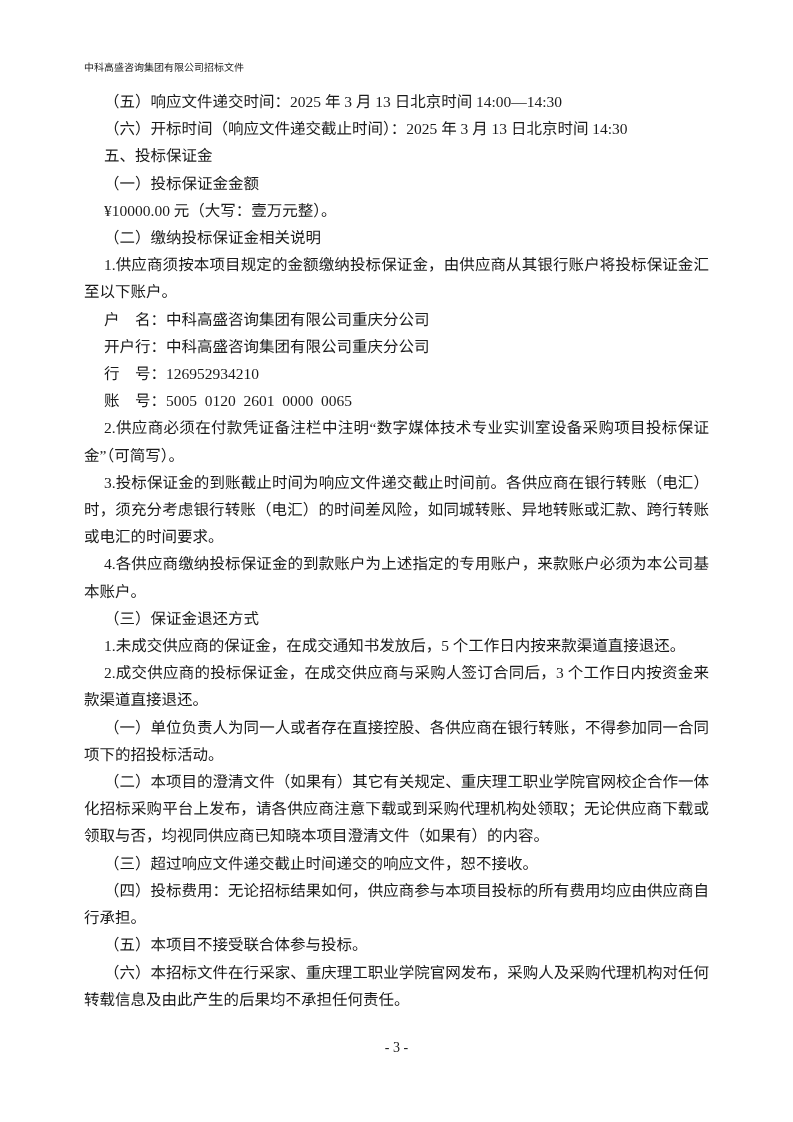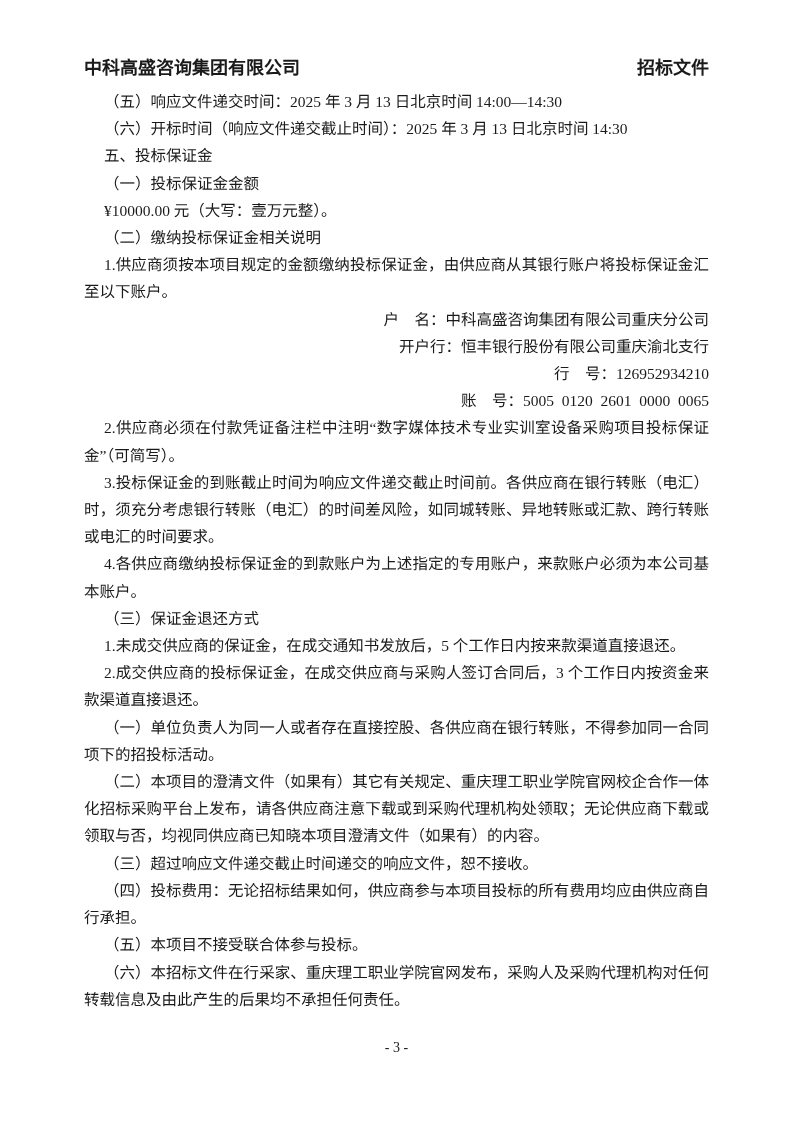--- a/index.html
+++ b/index.html
@@ -16,43 +16,43 @@
     font-family: "Liberation Serif", "DejaVu Serif", serif;
     overflow: hidden;
     box-sizing: border-box;
   }
   .header {
     position: absolute;
     top: 58px;
     left: 84px;
     right: 84px;
     display: flex;
-    justify-content: space-between;
+    justify-content: flex-start;
     align-items: baseline;
-    font-size: 18px;
-    font-weight: 700;
+    font-size: 10px;
+    font-weight: 400;
     line-height: 20px;
   }
   .content {
     position: absolute;
     top: 88px;
     left: 84px;
     width: 625px;
   }
   .para {
     margin: 0;
     font-size: 15.5px;
     line-height: 27.2px;
     text-align: justify;
     text-indent: 20px;
     word-break: break-all;
   }
   .para.bank {
     white-space: pre-wrap;
-    text-align: right;
+    text-align: left;
   }
   .footer {
     position: absolute;
     top: 1038px;
     left: 0;
     width: 793px;
     text-align: center;
     font-size: 14px;
     line-height: 20px;
     color: #1a1a1a;
@@ -70,21 +70,21 @@
 
   <div class="content" id="doc-body">
       <p class="para indent">（五）响应文件递交时间：2025 年 3 月 13 日北京时间 14:00—14:30</p>
       <p class="para indent">（六）开标时间（响应文件递交截止时间）：2025 年 3 月 13 日北京时间 14:30</p>
       <p class="para indent">五、投标保证金</p>
       <p class="para indent">（一）投标保证金金额</p>
       <p class="para indent">¥10000.00 元（大写：壹万元整）。</p>
       <p class="para indent">（二）缴纳投标保证金相关说明</p>
       <p class="para indent">1.供应商须按本项目规定的金额缴纳投标保证金，由供应商从其银行账户将投标保证金汇至以下账户。</p>
       <p class="para indent bank">户　名：中科高盛咨询集团有限公司重庆分公司</p>
-      <p class="para indent bank">开户行：恒丰银行股份有限公司重庆渝北支行</p>
+      <p class="para indent bank">开户行：中科高盛咨询集团有限公司重庆分公司</p>
       <p class="para indent bank">行　号：126952934210</p>
       <p class="para indent bank">账　号：5005  0120  2601  0000  0065</p>
       <p class="para indent">2.供应商必须在付款凭证备注栏中注明“数字媒体技术专业实训室设备采购项目投标保证金”（可简写）。</p>
       <p class="para indent">3.投标保证金的到账截止时间为响应文件递交截止时间前。各供应商在银行转账（电汇）时，须充分考虑银行转账（电汇）的时间差风险，如同城转账、异地转账或汇款、跨行转账或电汇的时间要求。</p>
       <p class="para indent">4.各供应商缴纳投标保证金的到款账户为上述指定的专用账户，来款账户必须为本公司基本账户。</p>
       <p class="para indent">（三）保证金退还方式</p>
       <p class="para indent">1.未成交供应商的保证金，在成交通知书发放后，5 个工作日内按来款渠道直接退还。</p>
       <p class="para indent">2.成交供应商的投标保证金，在成交供应商与采购人签订合同后，3 个工作日内按资金来款渠道直接退还。</p>
       <p class="para indent">（一）单位负责人为同一人或者存在直接控股、各供应商在银行转账，不得参加同一合同项下的招投标活动。</p>
       <p class="para indent">（二）本项目的澄清文件（如果有）其它有关规定、重庆理工职业学院官网校企合作一体化招标采购平台上发布，请各供应商注意下载或到采购代理机构处领取；无论供应商下载或领取与否，均视同供应商已知晓本项目澄清文件（如果有）的内容。</p>

